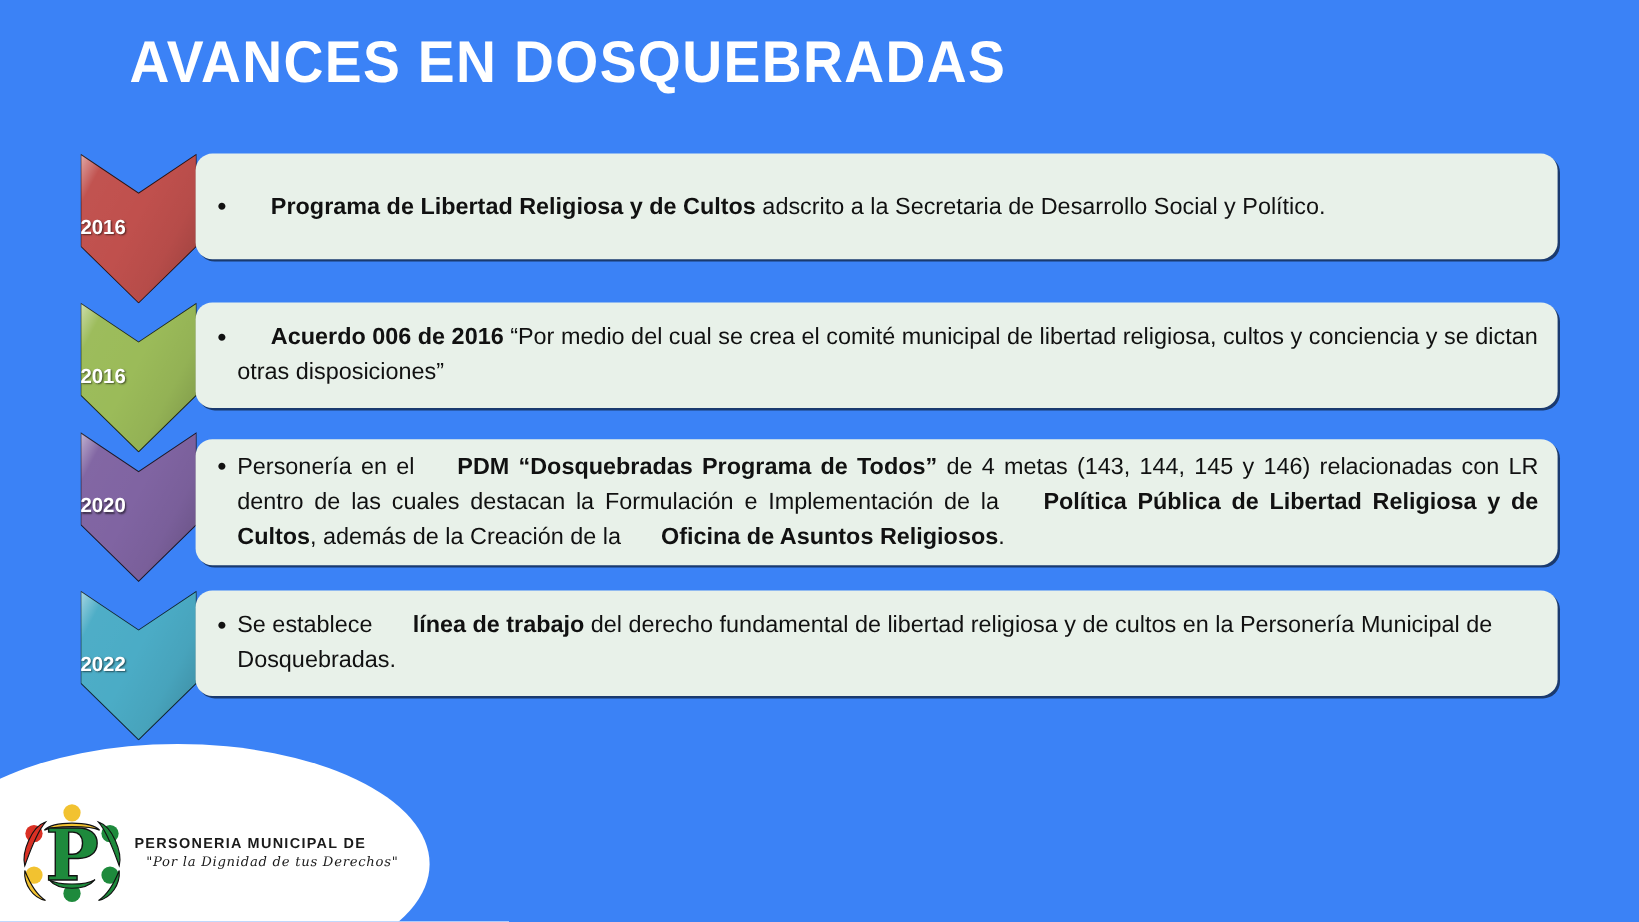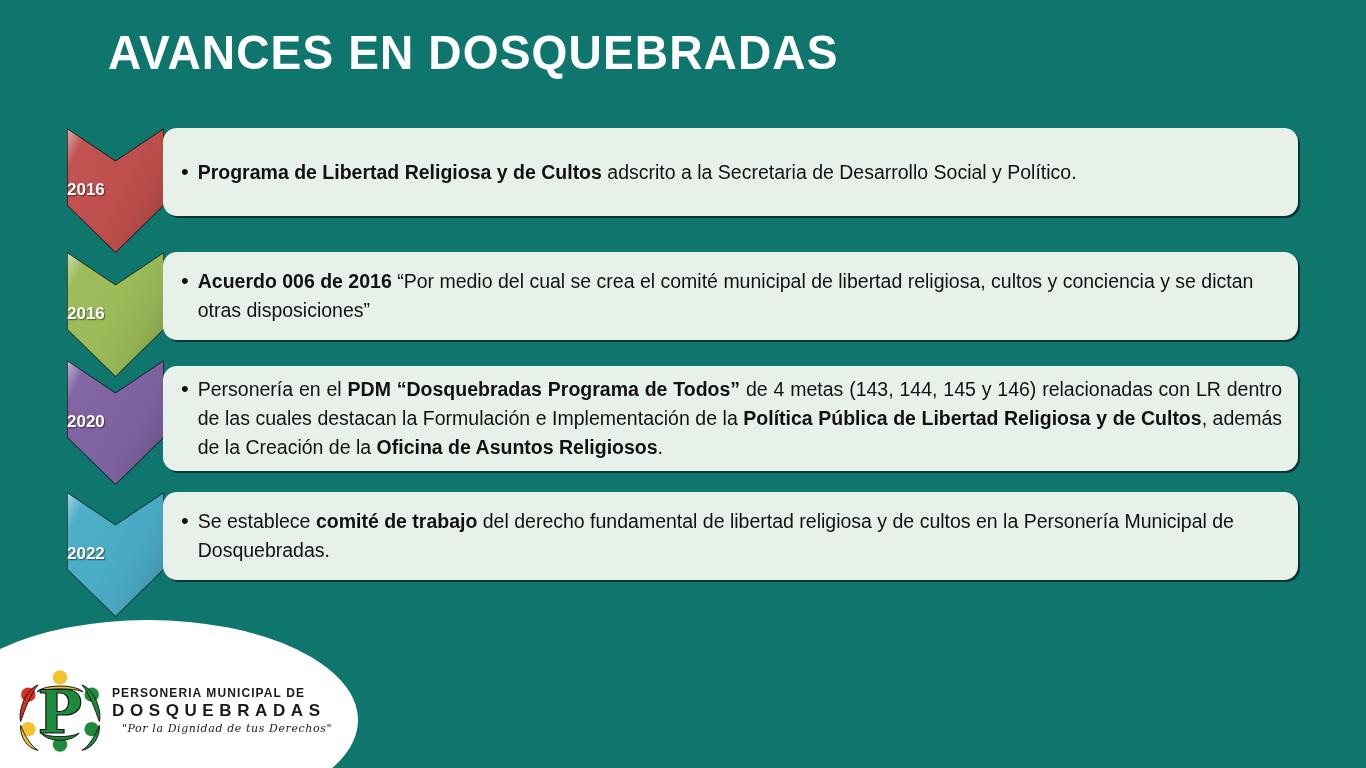--- a/index.html
+++ b/index.html
@@ -5,21 +5,21 @@
 <style>
   html, body {
     margin: 0;
     padding: 0;
     background: #ffffff;
   }
   #slide {
     position: relative;
     width: 1366px;
     height: 768px;
-    background: #0f766e;
+    background: #3b82f6;
     overflow: hidden;
     font-family: "Liberation Sans", "DejaVu Sans", sans-serif;
   }
 
   
   #slide-title {
     position: absolute;
     left: 108px;
     top: 22px;
     width: 1100px;
@@ -60,21 +60,21 @@
   }
   .row-text {
     flex: 1 1 auto;
     color: #111111;
     font-size: 19.5px;
     line-height: 29px;
     text-align: justify;
     text-justify: inter-word;
   }
   .row-text.left { text-align: left; }
-  .row-text b { font-weight: bold; }
+  .row-text b { font-weight: bold; margin-left: 28px; }
 
   
   .chev {
     position: absolute;
     width: 97px;
     height: 125px;
     clip-path: polygon(0% 0%, 50% 26%, 100% 0%, 100% 62%, 50% 100%, 0% 62%);
     filter: drop-shadow(2px 2px 1px rgba(0,0,0,0.45));
   }
   .chev .chev-face {
@@ -221,21 +221,21 @@
         <div class="chev-face" style="background: rgb(75, 172, 198);"></div>
         <div class="chev-hl"></div>
         <svg class="chev-outline" viewBox="0 0 97 125" preserveAspectRatio="none">
           <polygon points="0,0 48.5,32.5 97,0 97,77.5 48.5,125 0,77.5" fill="none" stroke="rgba(0,0,0,0.75)" stroke-width="1.6"></polygon>
         </svg>
         <div class="chev-label">2022</div>
       </div>
       <div class="row-box" style="left: 163px; top: 492px; width: 1135px; height: 88px; background: rgb(232, 241, 233);">
         <div class="row-box-inner">
           <span class="bullet">•</span>
-          <div class="row-text left"><span>Se establece </span><b>comité de trabajo</b><span> del derecho fundamental de libertad religiosa y de cultos en la Personería Municipal de Dosquebradas.</span></div>
+          <div class="row-text left"><span>Se establece </span><b>línea de trabajo</b><span> del derecho fundamental de libertad religiosa y de cultos en la Personería Municipal de Dosquebradas.</span></div>
         </div>
       </div>
     </div>
 
   <div id="logo-ellipse"></div>
 
   <div id="logo-wrap">
     <svg id="logo-mark" viewBox="0 0 100 100">
 
       <g>
@@ -256,18 +256,17 @@
         <path d="M73 92 C84 90 92 78 91 66 C87 76 81 87 73 92 Z" fill="#1E8A3C" stroke="#111" stroke-width="1"></path>
 
         <circle cx="50" cy="86" r="7.5" fill="#1E8A3C"></circle>
         <path d="M30 74 C38 84 62 84 70 74 C62 79 38 79 30 74 Z" fill="#1E8A3C" stroke="#111" stroke-width="1"></path>
       </g>
 
       <text x="50" y="74" text-anchor="middle" font-family="'DejaVu Serif', serif" font-size="62" font-weight="bold" fill="#1E8A3C" stroke="#111" stroke-width="1.2">P</text>
     </svg>
     <div id="logo-words">
       <div class="logo-line1">PERSONERIA MUNICIPAL DE</div>
-      <div class="logo-line2">DOSQUEBRADAS</div>
       <div class="logo-tag">"Por la Dignidad de tus Derechos"</div>
     </div>
   </div>
 
 </div>
 
 </body></html>

